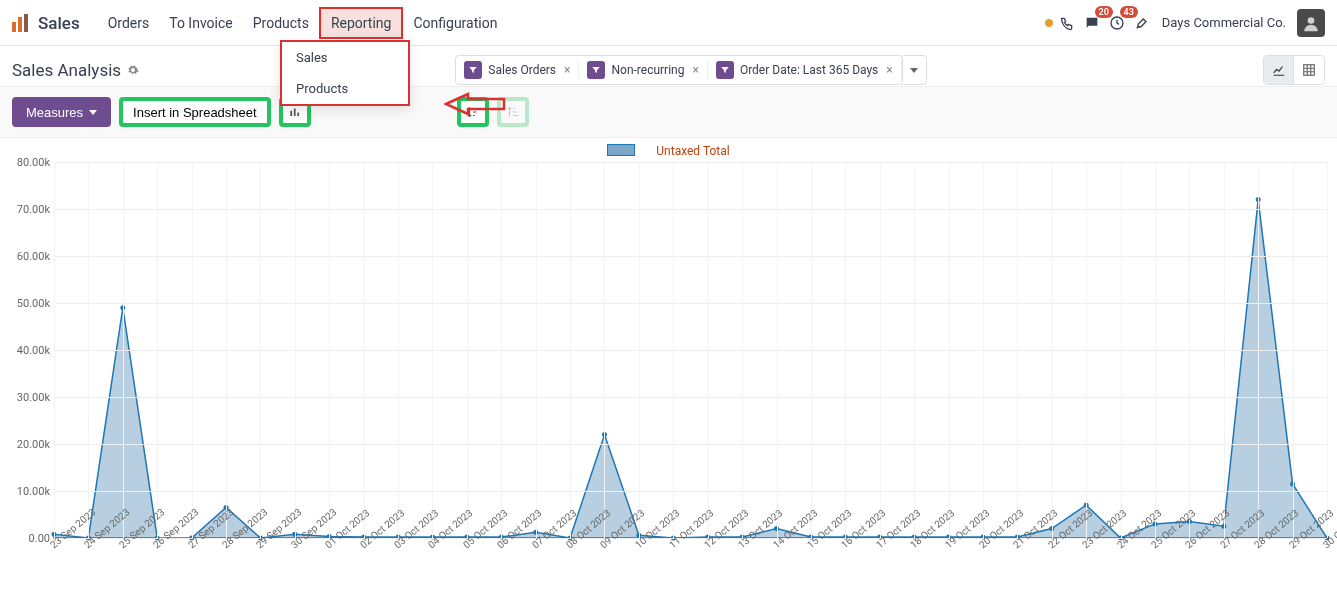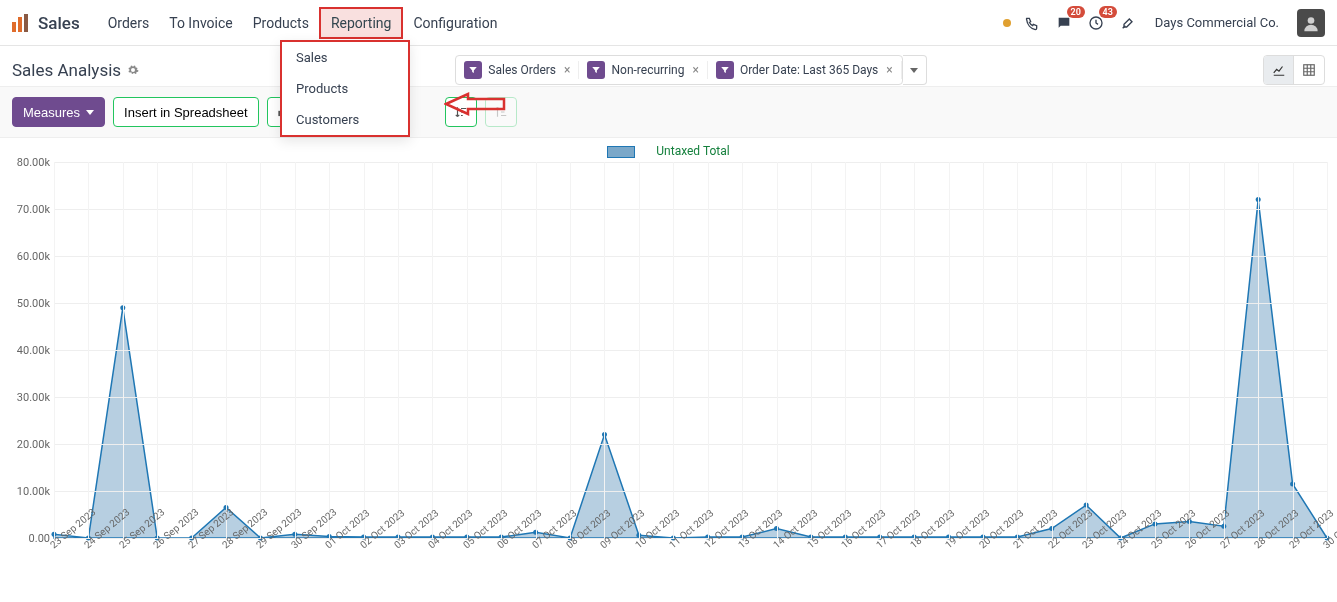--- a/index.html
+++ b/index.html
@@ -3,21 +3,21 @@
 <meta charset="utf-8">
 <style>
 * { box-sizing: border-box; margin: 0; padding: 0; }
 body { font-family: -apple-system, BlinkMacSystemFont, "Segoe UI", Roboto, sans-serif; font-size: 13px; color: #374151; background: #fff; width: 1337px; }
 .topbar { display: flex; align-items: center; height: 46px; padding: 0 12px; border-bottom: 1px solid #e5e5e5; }
 .app-icon { width: 18px; height: 18px; margin-right: 8px; }
 .app-title { font-size: 17px; font-weight: 500; color: #374151; margin-right: 18px; }
 .nav-item { display: inline-flex; align-items: center; height: 32px; padding: 0 10px; color: #374151; cursor: pointer; font-size: 14px; }
 .nav-item.active { border: 2px solid #d9312f; background: #f9e0df; color: #33464f; }
 .spacer { flex: 1; }
-.tray { display: flex; align-items: center; gap: 10px; }
+.tray { display: flex; align-items: center; gap: 3px; }
 .dot-amber { width: 8px; height: 8px; border-radius: 50%; background: #e0a030; }
 .icon-btn { display: inline-flex; align-items: center; justify-content: center; width: 22px; height: 22px; cursor: pointer; position: relative; color: #374151; }
 .badge { position: absolute; top: -6px; right: -10px; background: #d44c3b; color: #fff; font-size: 9px; font-weight: 600; padding: 1px 4px; border-radius: 8px; }
 .company { font-size: 13px; color: #374151; margin-left: 6px; }
 .avatar { width: 28px; height: 28px; border-radius: 4px; background: #4a4a4a; display: inline-flex; align-items: center; justify-content: center; margin-left: 8px; }
 .avatar svg { width: 20px; height: 20px; }
 
 .subbar { display: flex; align-items: center; padding: 8px 12px 0 12px; height: 40px; }
 .page-title { font-size: 17px; color: #374151; margin-right: 6px; }
 .gear-small { width: 12px; height: 12px; color: #888; cursor: pointer; }
@@ -27,32 +27,32 @@
 .chip-icon svg { width: 10px; height: 10px; fill: #fff; }
 .chip-x { color: #888; cursor: pointer; font-size: 12px; padding-left: 2px; }
 .search-input { border: none; outline: none; padding: 0 8px; font-size: 13px; width: 120px; height: 100%; }
 .filter-caret { width: 24px; height: 30px; border: 1px solid #ddd; border-left: none; border-radius: 0 4px 4px 0; display: inline-flex; align-items: center; justify-content: center; cursor: pointer; margin-right: auto; }
 .view-switch { display: flex; margin-left: 20px; border: 1px solid #ddd; border-radius: 4px; overflow: hidden; }
 .view-btn { width: 30px; height: 28px; display: inline-flex; align-items: center; justify-content: center; cursor: pointer; border-right: 1px solid #ddd; }
 .view-btn:last-child { border-right: none; }
 .view-btn.active { background: #e9ecef; }
 
 .toolbar { display: flex; align-items: center; gap: 8px; padding: 10px 12px; background: #f9f9f9; border-top: 1px solid #eee; border-bottom: 1px solid #eee; position: relative; }
-.btn { display: inline-flex; align-items: center; gap: 6px; height: 30px; padding: 0 10px; border: 1px solid #22c55e; border-radius: 4px; background: #fff; cursor: pointer; font-size: 13px; }
+.btn { display: inline-flex; align-items: center; gap: 6px; height: 30px; padding: 0 10px; border: 4px solid #22c55e; border-radius: 4px; background: #fff; cursor: pointer; font-size: 13px; }
 .btn.primary { background: #6f4b8f; border-color: #6f4b8f; color: #fff; }
 .btn.icon-only { width: 32px; padding: 0; justify-content: center; }
 .caret-dn { width: 0; height: 0; border-left: 4px solid transparent; border-right: 4px solid transparent; border-top: 5px solid currentColor; }
 
 .dropdown { position: absolute; top: 40px; left: 280px; width: 130px; background: #fff; border: 2px solid #d9312f; box-shadow: 0 4px 12px rgba(0,0,0,.1); z-index: 20; }
 .dropdown-item { padding: 8px 14px; font-size: 13px; cursor: pointer; }
 
 .red-arrow { position: absolute; top: 88px; left: 444px; z-index: 21; }
 
 .chart-wrap { padding: 6px 10px 10px 10px; }
-.legend { display: flex; justify-content: center; align-items: flex-end; gap: 21px; font-size: 12px; color: #15803d; margin-bottom: 4px; }
+.legend { display: flex; justify-content: center; align-items: flex-start; gap: 21px; font-size: 12px; color: #c2410c; margin-bottom: 4px; }
 .legend-swatch { width: 28px; height: 12px; background: #7ba8c9; border: 1px solid #1f77b4; }
 .chart { position: relative; height: 420px; }
 .y-axis { position: absolute; left: 0; top: 0; bottom: 44px; width: 44px; }
 .y-tick { position: absolute; right: 4px; font-size: 11px; color: #666; transform: translateY(-50%); }
 .plot { position: absolute; left: 44px; right: 0; top: 0; bottom: 44px; }
 .grid-line-h { position: absolute; left: 0; right: 0; height: 1px; background: #eee; }
 .grid-line-v { position: absolute; top: 0; bottom: 0; width: 1px; background: #f3f3f3; }
 .x-axis { position: absolute; left: 44px; right: 0; bottom: 0; height: 44px; }
 .x-tick { position: absolute; bottom: 0; font-size: 10px; color: #666; transform: rotate(-40deg); transform-origin: left top; white-space: nowrap; }
 svg.area { position: absolute; inset: 0; width: 100%; height: 100%; overflow: visible; }
@@ -187,21 +187,20 @@
   <button class="btn icon-only" style="opacity:.3">
     <svg viewBox="0 0 24 24" width="14" height="14" fill="none" stroke="#555" stroke-width="2">
         <path d="M6 20V4M6 4l-3 3M6 4l3 3M12 6h3M12 12h6M12 18h9"></path>
       </svg>
   </button>
 </div>
 
 <div class="dropdown" id="dropdown-slot">
     <div class="dropdown-item">Sales</div>
     <div class="dropdown-item">Products</div>
-    <div class="dropdown-item">Customers</div>
   </div>
 
 <div class="red-arrow">
   <svg width="64" height="32" viewBox="0 0 64 32">
       <path d="M2 16 L24 6 L24 11 L60 11 L60 21 L24 21 L24 26 Z" fill="none" stroke="#d9312f" stroke-width="2.5"></path>
     </svg>
 </div>
 
 <div class="chart-wrap">
   <div class="legend">

